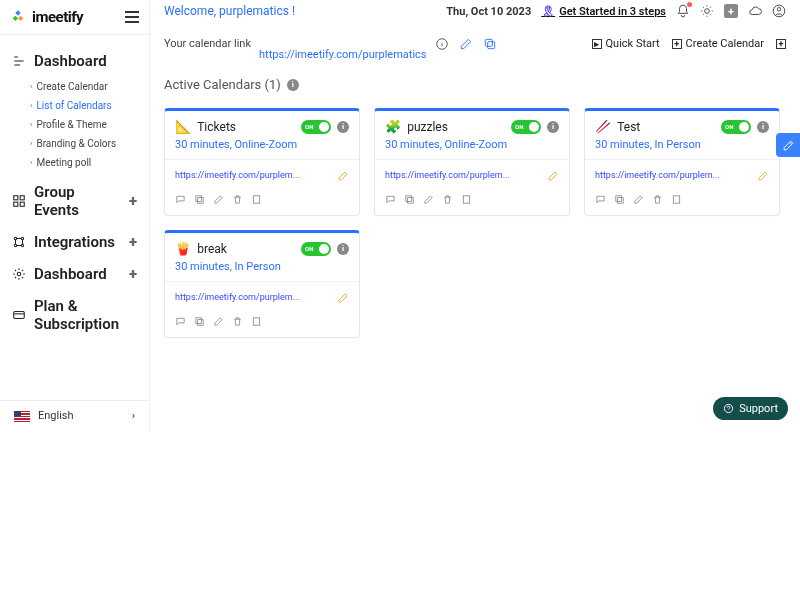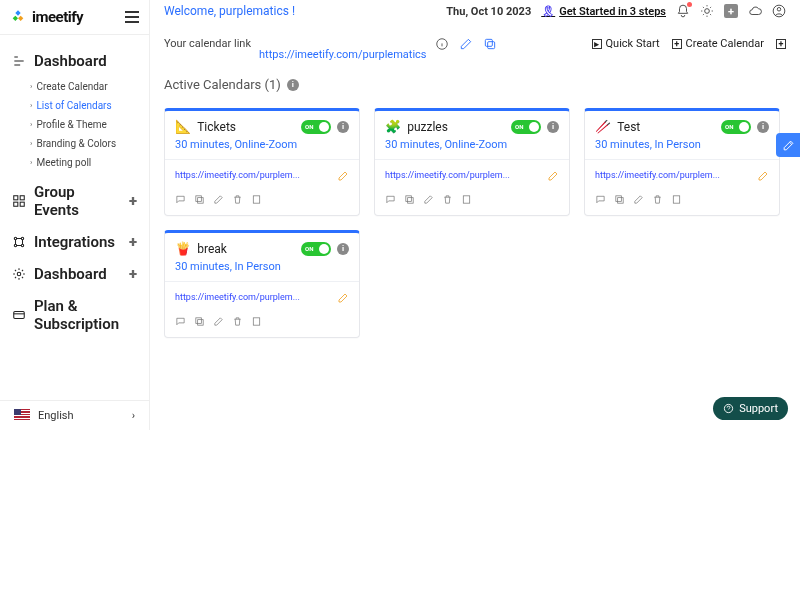--- a/index.html
+++ b/index.html
@@ -15,21 +15,21 @@
   .hamburger { margin-left: auto; display: flex; flex-direction: column; gap: 3px; cursor: pointer; }
   .hamburger span { width: 14px; height: 2px; background: #333; }
   .nav { padding-top: 10px; flex: 1; overflow-y: auto; }
   .nav-item { display: flex; align-items: center; padding: 7px 12px; gap: 8px; cursor: pointer; color: #222; font-size: 15px; font-weight: 600; }
   .nav-item .expander { margin-left: auto; color: #666; font-weight: 900; }
   .nav-item.active { color: #2b6fff; }
   .subnav { padding: 0 0 4px 22px; }
   .subnav-item { display: flex; align-items: center; gap: 4px; padding: 4px 8px; font-size: 10px; color: #444; cursor: pointer; }
   .subnav-item .chev { font-size: 8px; color: #666; }
   .subnav-item.active { color: #2b6fff; }
-  .lang { display: flex; align-items: flex-start; gap: 8px; padding: 8px 14px; border-top: 1px solid #eee; font-size: 11px; cursor: pointer; }
+  .lang { display: flex; align-items: flex-end; gap: 8px; padding: 8px 14px; border-top: 1px solid #eee; font-size: 11px; cursor: pointer; }
   .flag { width: 16px; height: 11px; background: linear-gradient(180deg, #b22234 0 7.7%, #fff 7.7% 15.4%, #b22234 15.4% 23%, #fff 23% 30.8%, #b22234 30.8% 38.5%, #fff 38.5% 46.2%, #b22234 46.2% 53.8%, #fff 53.8% 61.5%, #b22234 61.5% 69.2%, #fff 69.2% 76.9%, #b22234 76.9% 84.6%, #fff 84.6% 92.3%, #b22234 92.3% 100%); position: relative; }
   .flag::before { content:""; position:absolute; left:0; top:0; width:45%; height:54%; background:#3c3b6e; }
   .nav-icon { width: 14px; height: 14px; display:inline-flex; align-items:center; justify-content:center; }
   .nav-icon svg { width: 14px; height: 14px; stroke: currentColor; fill: none; stroke-width: 1.8; }
 
   
   .main { flex: 1; display: flex; flex-direction: column; overflow: hidden; }
   .topbar { padding: 4px 14px 0 14px; }
   .topbar-row1 { display: flex; align-items: center; gap: 10px; font-size: 11px; }
   .welcome { color: #2b6fff; font-size: 12px; }

